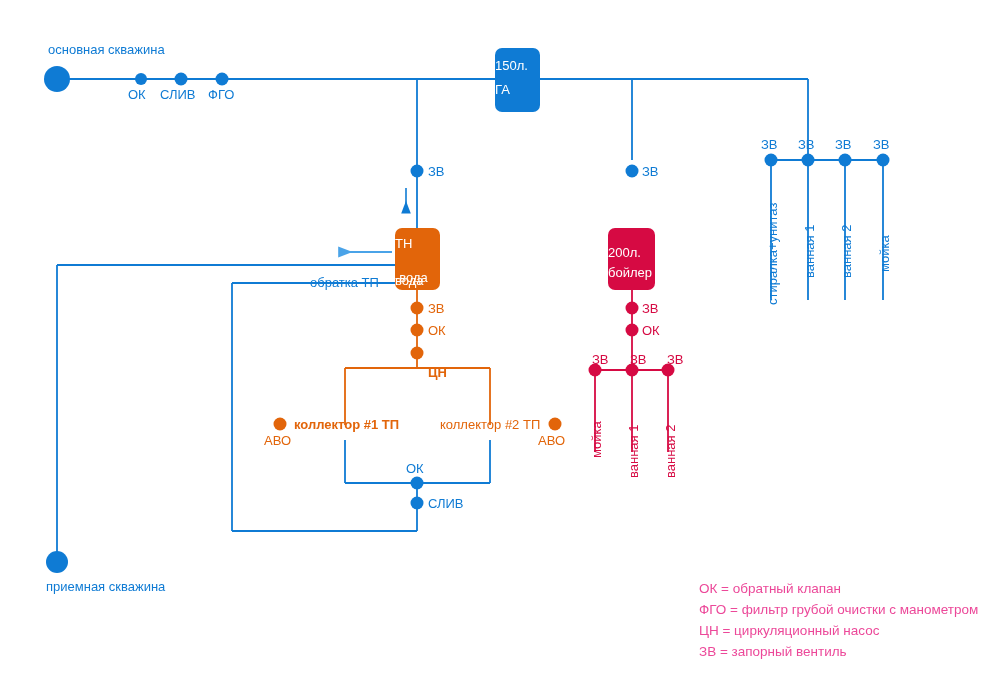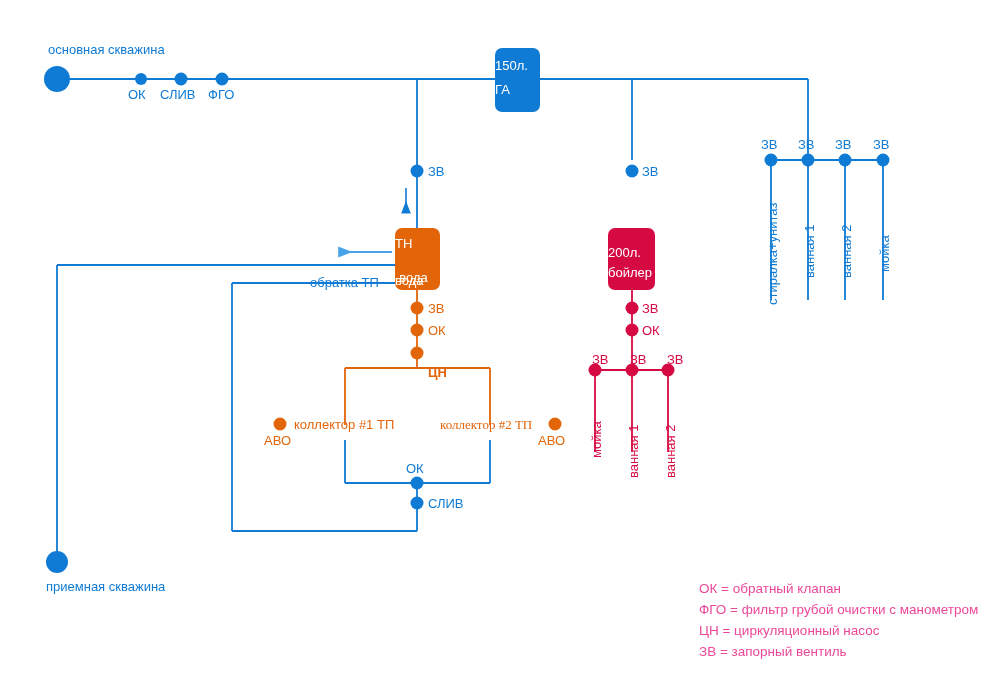--- a/index.html
+++ b/index.html
@@ -159,23 +159,23 @@
   <div class="vlbl blue" style="left:803px;top:278px;">ванная 1</div>
   <div class="vlbl blue" style="left:840px;top:278px;">ванная 2</div>
   <div class="vlbl blue" style="left:878px;top:272px;">мойка</div>
 
   <div class="lbl orange" style="left:428px;top:302px;">ЗВ</div>
   <div class="lbl orange" style="left:428px;top:324px;">ОК</div>
   <div class="lbl orange" style="left:428px;top:366px;font-weight:bold;">ЦН</div>
 
   <div class="lbl blue" style="left:278px;top:276px;margin-left:32px;">обратка ТП</div>
 
-  <div class="lbl orange" style="left:294px;top:418px;">коллектор #1 ТП</div>
+  <div class="lbl orange" style="left:294px;top:418px;font-weight:bold;">коллектор #1 ТП</div>
   <div class="lbl orange" style="left:264px;top:434px;">АВО</div>
-  <div class="lbl orange" style="left:440px;top:418px;font-family:Liberation Serif, serif;">коллектор #2 ТП</div>
+  <div class="lbl orange" style="left:440px;top:418px;">коллектор #2 ТП</div>
   <div class="lbl orange" style="left:538px;top:434px;">АВО</div>
 
   <div class="lbl blue" style="left:406px;top:462px;">ОК</div>
   <div class="lbl blue" style="left:428px;top:497px;">СЛИВ</div>
 
   <div class="lbl red" style="left:642px;top:302px;">ЗВ</div>
   <div class="lbl red" style="left:642px;top:324px;">ОК</div>
 
   <div class="lbl red" style="left:592px;top:353px;">ЗВ</div>
   <div class="lbl red" style="left:630px;top:353px;">ЗВ</div>

